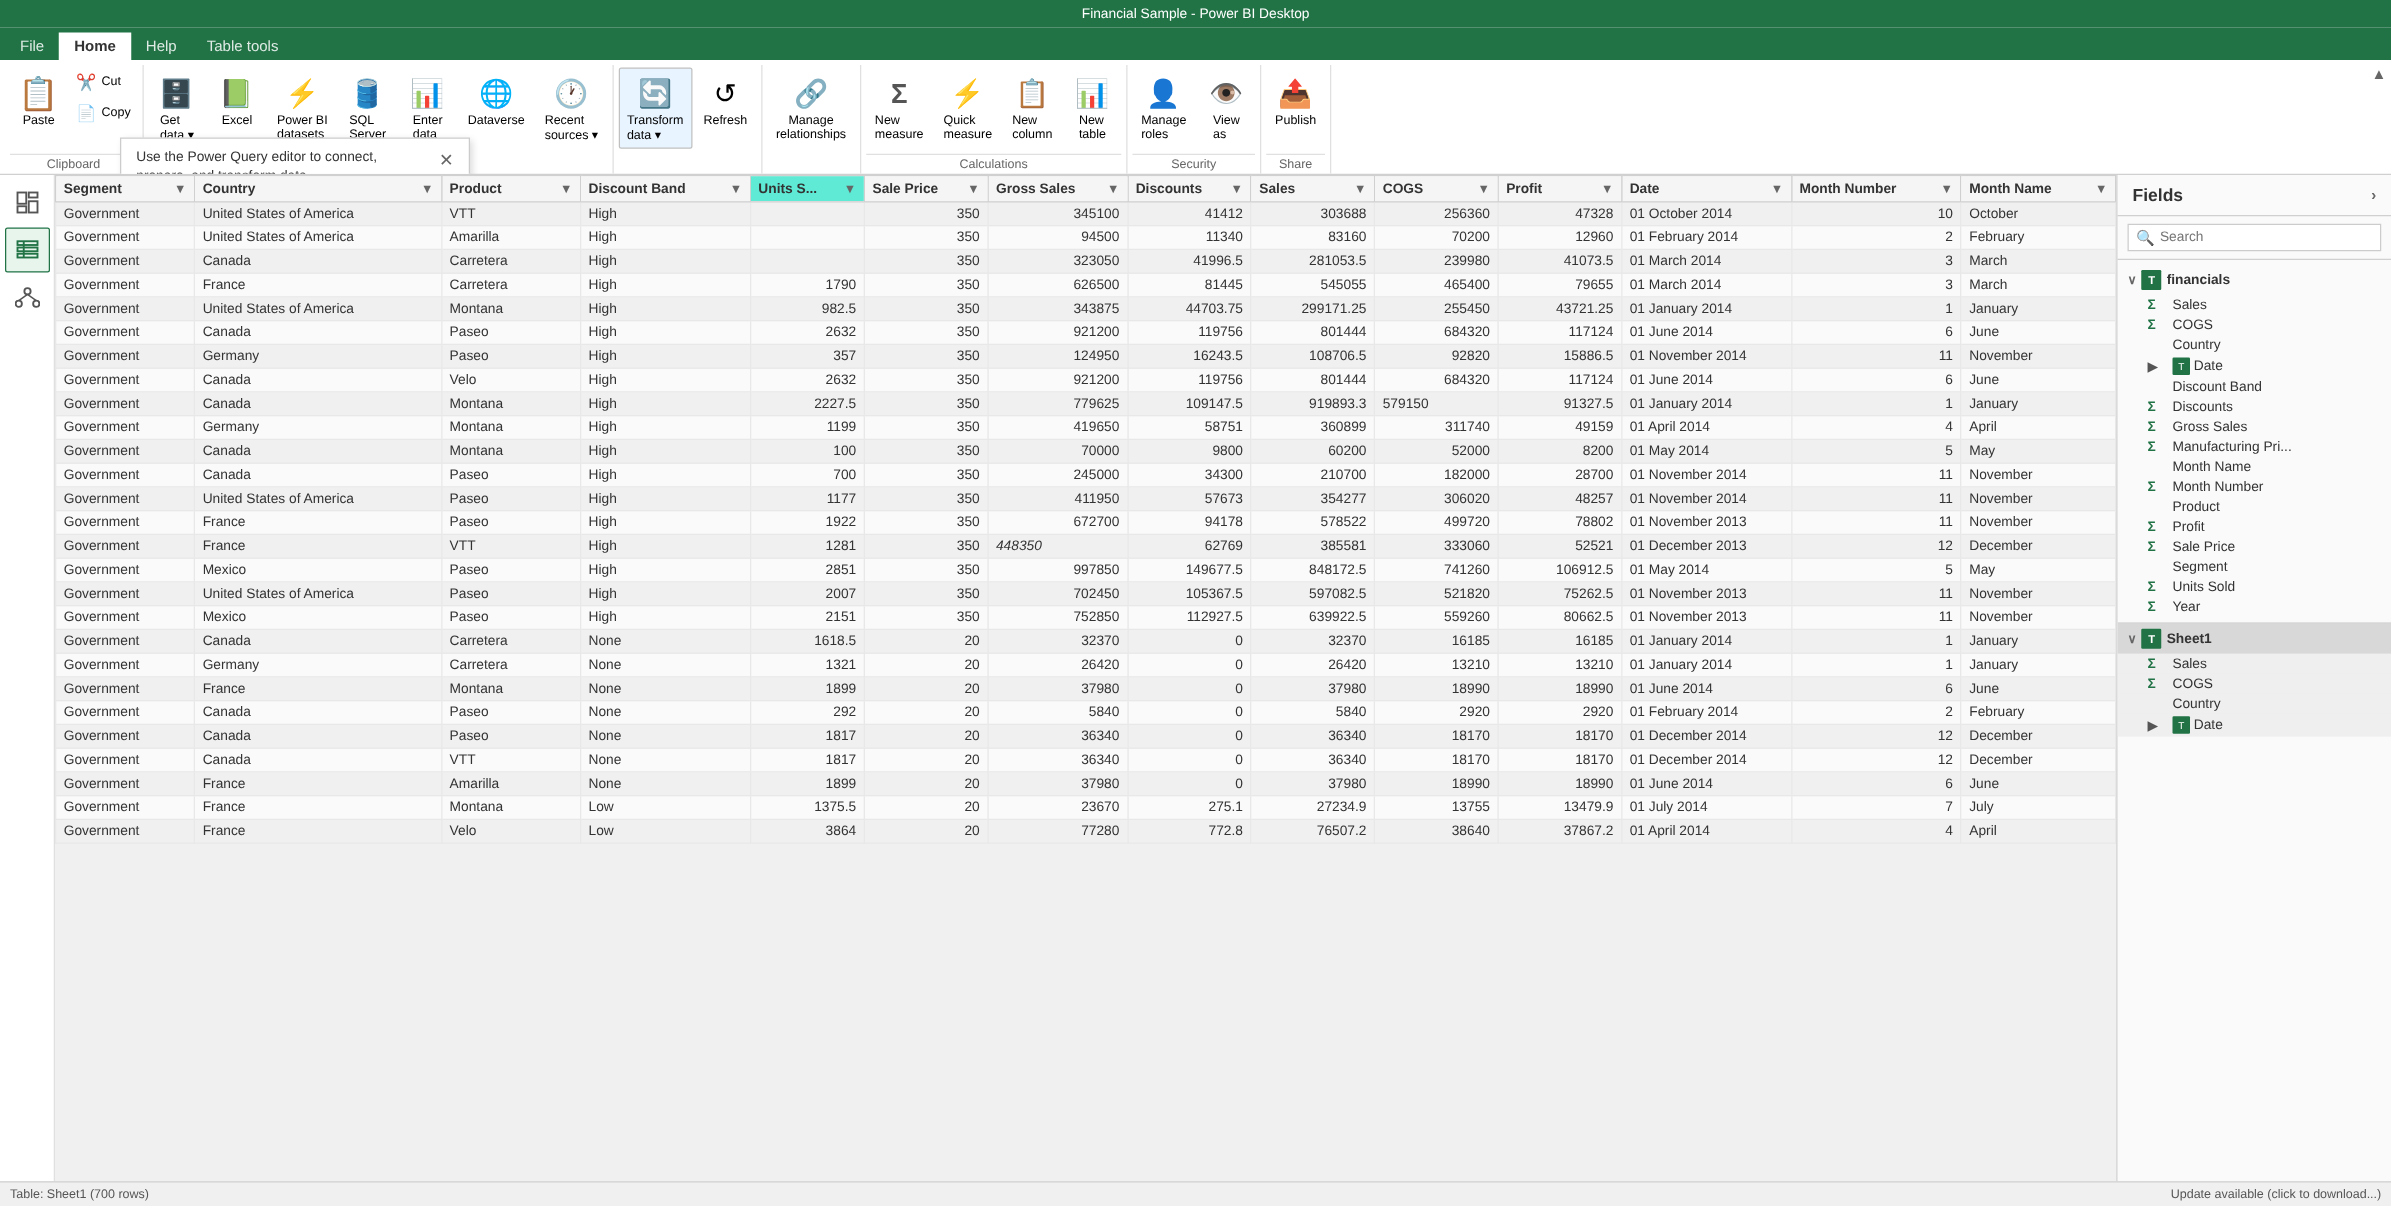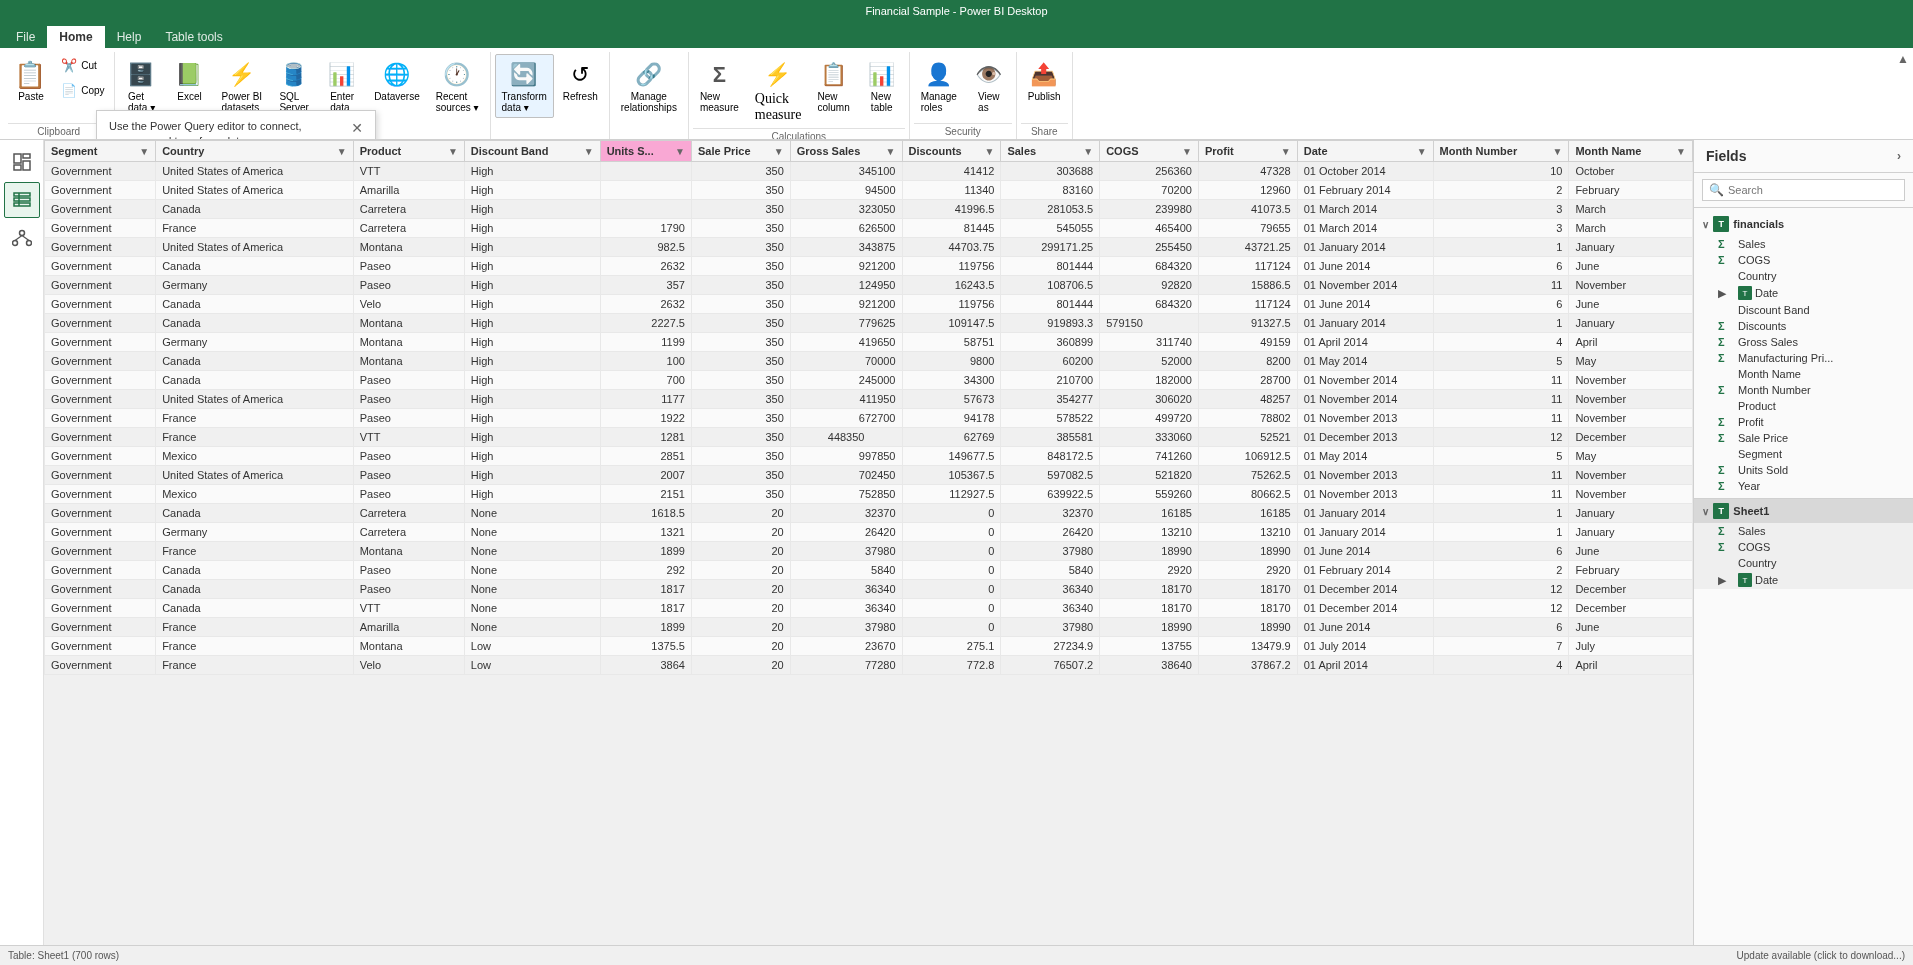--- a/index.html
+++ b/index.html
@@ -104,21 +104,21 @@
   </div>
 
   <div style="display:flex; flex-direction:column; border-right:1px solid #e0e0e0; padding:2px 4px;">
     <div style="display:flex; align-items:flex-start; gap:2px; flex:1;">
       <div style="display:flex; flex-direction:column; align-items:center; padding:4px 6px; cursor:pointer; border:1px solid transparent; border-radius:2px;">
         <div style="width:32px; height:32px; display:flex; align-items:center; justify-content:center; font-size:22px; font-weight:bold; color:#555;">Σ</div>
         <span style="font-size:10px;">New<br>measure</span>
       </div>
       <div style="display:flex; flex-direction:column; align-items:center; padding:4px 6px; cursor:pointer; border:1px solid transparent; border-radius:2px;">
         <div style="width:32px; height:32px; display:flex; align-items:center; justify-content:center; font-size:22px;">⚡</div>
-        <span style="font-size:14px;font-family:Liberation Serif, serif;">Quick<br>measure</span>
+        <span style="font-size:10px;">Quick<br>measure</span>
       </div>
       <div style="display:flex; flex-direction:column; align-items:center; padding:4px 6px; cursor:pointer; border:1px solid transparent; border-radius:2px;">
         <div style="width:32px; height:32px; display:flex; align-items:center; justify-content:center; font-size:22px;">📋</div>
         <span style="font-size:10px;">New<br>column</span>
       </div>
       <div style="display:flex; flex-direction:column; align-items:center; padding:4px 6px; cursor:pointer; border:1px solid transparent; border-radius:2px;">
         <div style="width:32px; height:32px; display:flex; align-items:center; justify-content:center; font-size:22px;">📊</div>
         <span style="font-size:10px;">New<br>table</span>
       </div>
     </div>
@@ -210,21 +210,21 @@
                 <span>Product</span>
                   <span style="cursor:pointer; font-size:10px; color:#666;">▼</span>
               </div>
             </th>
             <th style="background:#f5f5f5; border:1px solid #d0d0d0; padding:4px 6px; font-weight:600; color:#333; position:sticky; top:0; z-index:10; min-width:110px;">
               <div style="display:flex; align-items:center; justify-content:space-between; gap:4px;">
                 <span>Discount Band</span>
                   <span style="cursor:pointer; font-size:10px; color:#666;">▼</span>
               </div>
             </th>
-            <th style="background:#f9a8d4; border:1px solid #d0d0d0; padding:4px 6px; font-weight:600; color:#333; position:sticky; top:0; z-index:10; min-width:70px;">
+            <th style="background:#5eead4; border:1px solid #d0d0d0; padding:4px 6px; font-weight:600; color:#333; position:sticky; top:0; z-index:10; min-width:70px;">
               <div style="display:flex; align-items:center; justify-content:space-between; gap:4px;">
                 <span>Units S...</span>
                   <span style="cursor:pointer; font-size:10px; color:#666;">▼</span>
               </div>
             </th>
             <th style="background:#f5f5f5; border:1px solid #d0d0d0; padding:4px 6px; font-weight:600; color:#333; position:sticky; top:0; z-index:10; min-width:80px;">
               <div style="display:flex; align-items:center; justify-content:space-between; gap:4px;">
                 <span>Sale Price</span>
                   <span style="cursor:pointer; font-size:10px; color:#666;">▼</span>
               </div>
@@ -504,21 +504,21 @@
               <td style="border: 1px solid rgb(232, 232, 232); padding: 3px 6px; color: rgb(51, 51, 51); text-align: right;">11</td>
               <td style="border: 1px solid rgb(232, 232, 232); padding: 3px 6px; color: rgb(51, 51, 51);">November</td>
             </tr>
             <tr>
               <td style="border: 1px solid rgb(232, 232, 232); padding: 3px 6px; color: rgb(51, 51, 51);">Government</td>
               <td style="border: 1px solid rgb(232, 232, 232); padding: 3px 6px; color: rgb(51, 51, 51);">France</td>
               <td style="border: 1px solid rgb(232, 232, 232); padding: 3px 6px; color: rgb(51, 51, 51);">VTT</td>
               <td style="border: 1px solid rgb(232, 232, 232); padding: 3px 6px; color: rgb(51, 51, 51);">High</td>
               <td style="border: 1px solid rgb(232, 232, 232); padding: 3px 6px; color: rgb(51, 51, 51); text-align: right;">1281</td>
               <td style="border: 1px solid rgb(232, 232, 232); padding: 3px 6px; color: rgb(51, 51, 51); text-align: right;">350</td>
-              <td style="border: 1px solid rgb(232, 232, 232); padding: 3px 6px; color: rgb(51, 51, 51); text-align: center;">448350</td>
+              <td style="border: 1px solid rgb(232, 232, 232); padding: 3px 6px; color: rgb(51, 51, 51); text-align: left; font-style: italic;">448350</td>
               <td style="border: 1px solid rgb(232, 232, 232); padding: 3px 6px; color: rgb(51, 51, 51); text-align: right;">62769</td>
               <td style="border: 1px solid rgb(232, 232, 232); padding: 3px 6px; color: rgb(51, 51, 51); text-align: right;">385581</td>
               <td style="border: 1px solid rgb(232, 232, 232); padding: 3px 6px; color: rgb(51, 51, 51); text-align: right;">333060</td>
               <td style="border: 1px solid rgb(232, 232, 232); padding: 3px 6px; color: rgb(51, 51, 51); text-align: right;">52521</td>
               <td style="border: 1px solid rgb(232, 232, 232); padding: 3px 6px; color: rgb(51, 51, 51);">01 December 2013</td>
               <td style="border: 1px solid rgb(232, 232, 232); padding: 3px 6px; color: rgb(51, 51, 51); text-align: right;">12</td>
               <td style="border: 1px solid rgb(232, 232, 232); padding: 3px 6px; color: rgb(51, 51, 51);">December</td>
             </tr>
             <tr style="background: rgb(250, 250, 250);">
               <td style="border: 1px solid rgb(232, 232, 232); padding: 3px 6px; color: rgb(51, 51, 51);">Government</td>

